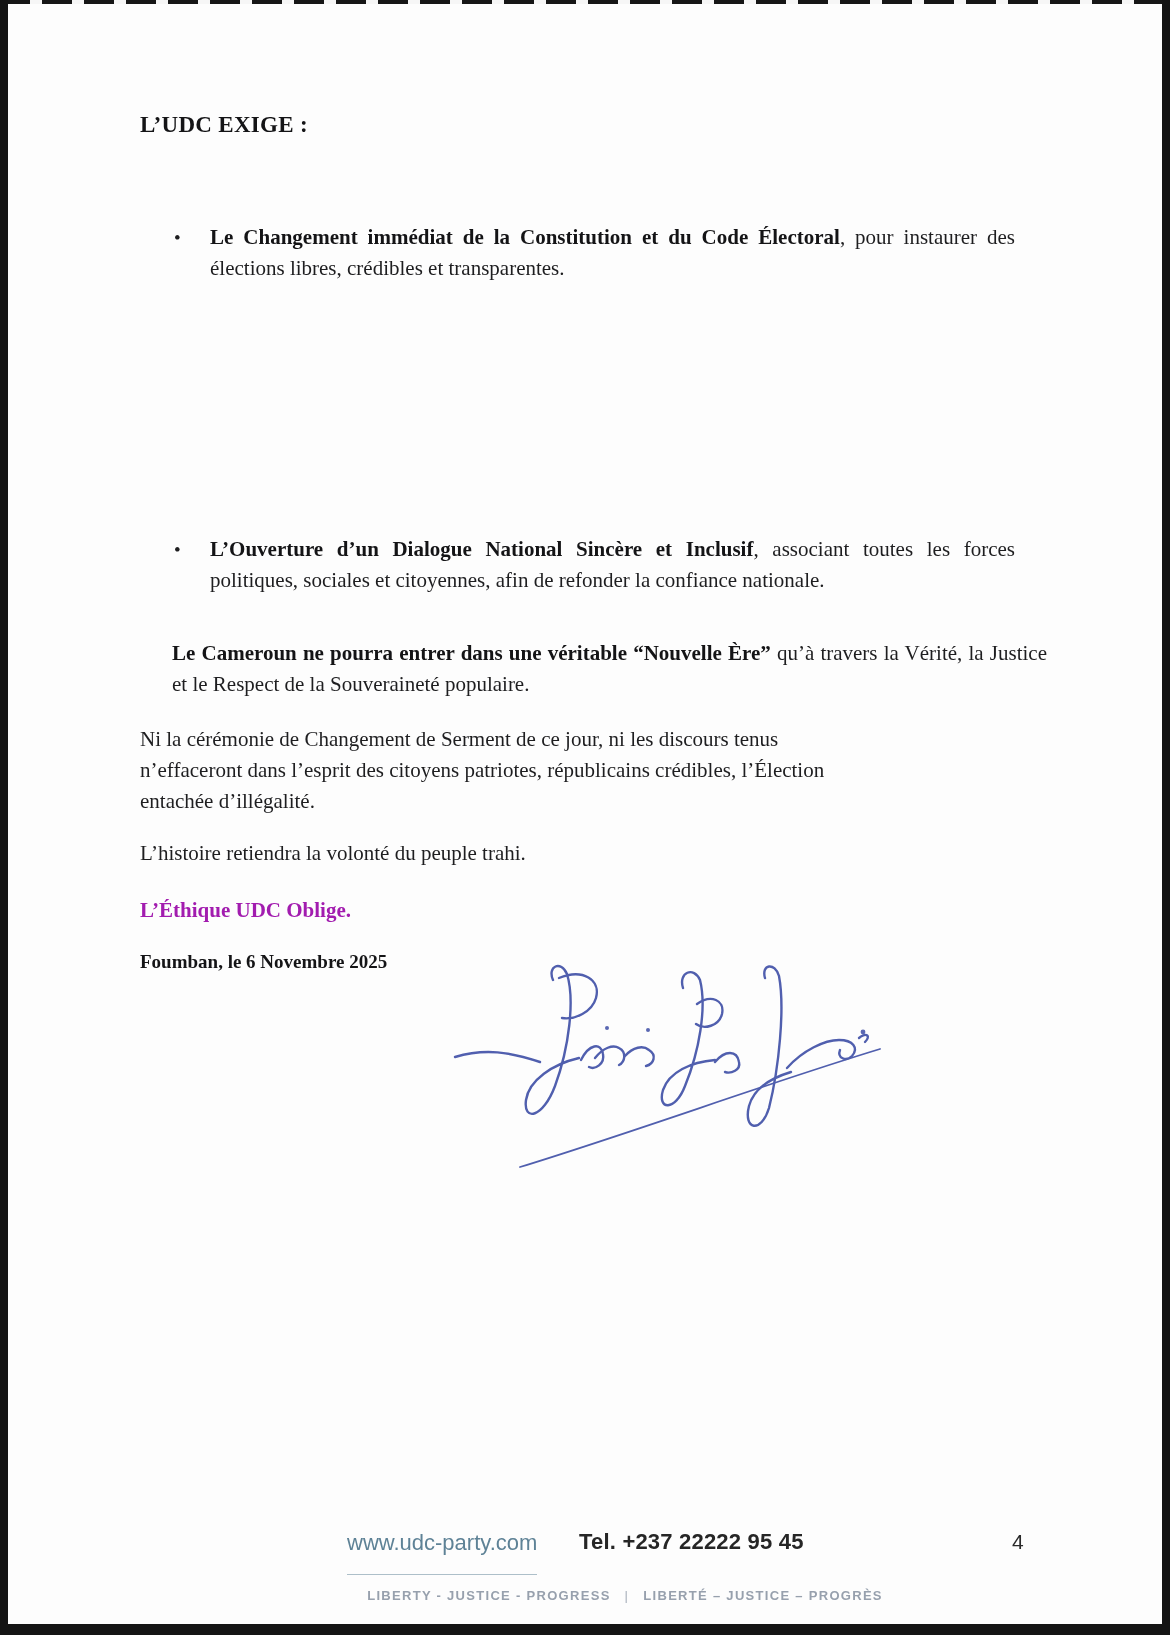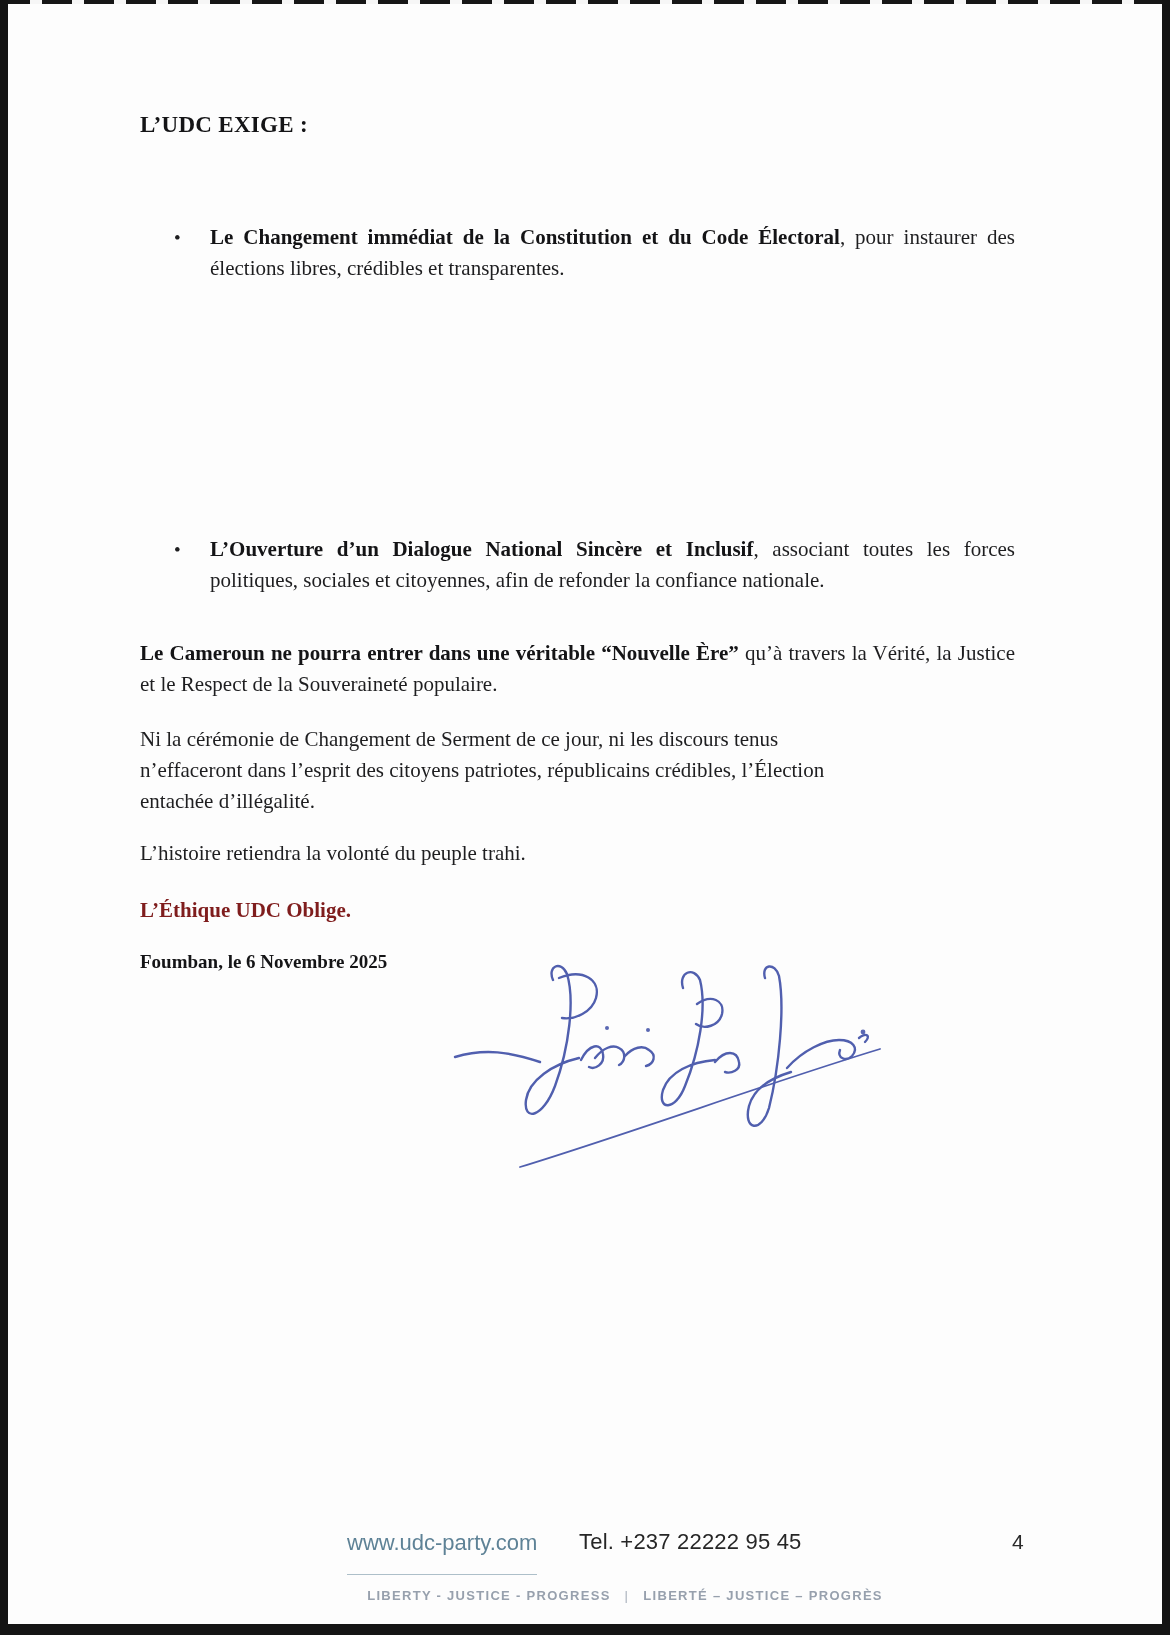--- a/index.html
+++ b/index.html
@@ -37,25 +37,25 @@
     font-size:19px;color:#1e1e20;
   }
   .b1{top:222px;} .b2{top:360px;} .b3{top:498px;margin-top:36px;}
   .bold{font-weight:700;color:#141416;}
 
   .para{
     position:absolute;left:140px;width:875px;
     font-size:21px;line-height:31px;
   }
   .para.justify{text-align:justify;}
-  .p-cameroon{top:638px;}
+  .p-cameroon{top:638px;margin-left:32px;}
   .p-serment{top:724px;}
   .p-serment span{display:block;}
   .p-histoire{top:838px;}
-  .p-ethique{top:895px;font-weight:700;color:#7f1d1d;}
+  .p-ethique{top:895px;font-weight:700;color:#a21caf;}
   .p-dateline{top:946px;font-weight:700;color:#141416;font-size:19px;}
 
   .signature-wrap{position:absolute;left:435px;top:952px;width:460px;height:228px;}
   .signature-wrap svg{display:block;width:100%;height:100%;}
 
   .sig-block{
     position:absolute;left:485px;top:1148px;width:560px;
     font-size:22px;line-height:31px;
   }
   .sig-name{font-weight:700;color:#141416;letter-spacing:.2px;}
@@ -67,21 +67,21 @@
   }
   .website{
     position:absolute;left:347px;top:2px;
     font-size:22px;color:#5e8296;
     border-bottom:1px solid rgba(94,130,150,.5);
     padding-bottom:18px;
     cursor:pointer;
   }
   .phone{
     position:absolute;left:579px;top:1px;
-    font-size:22px;color:#262626;font-weight:400;letter-spacing:.2px;
+    font-size:22px;color:#262626;font-weight:700;letter-spacing:.2px;
   }
   .page-number{
     position:absolute;left:1012px;top:2px;
     font-size:21px;color:#2a2a2a;
   }
 
   .motto-row{
     position:absolute;left:0;top:1588px;width:1170px;
     text-align:center;
     font-family:"Liberation Sans","DejaVu Sans",sans-serif;

